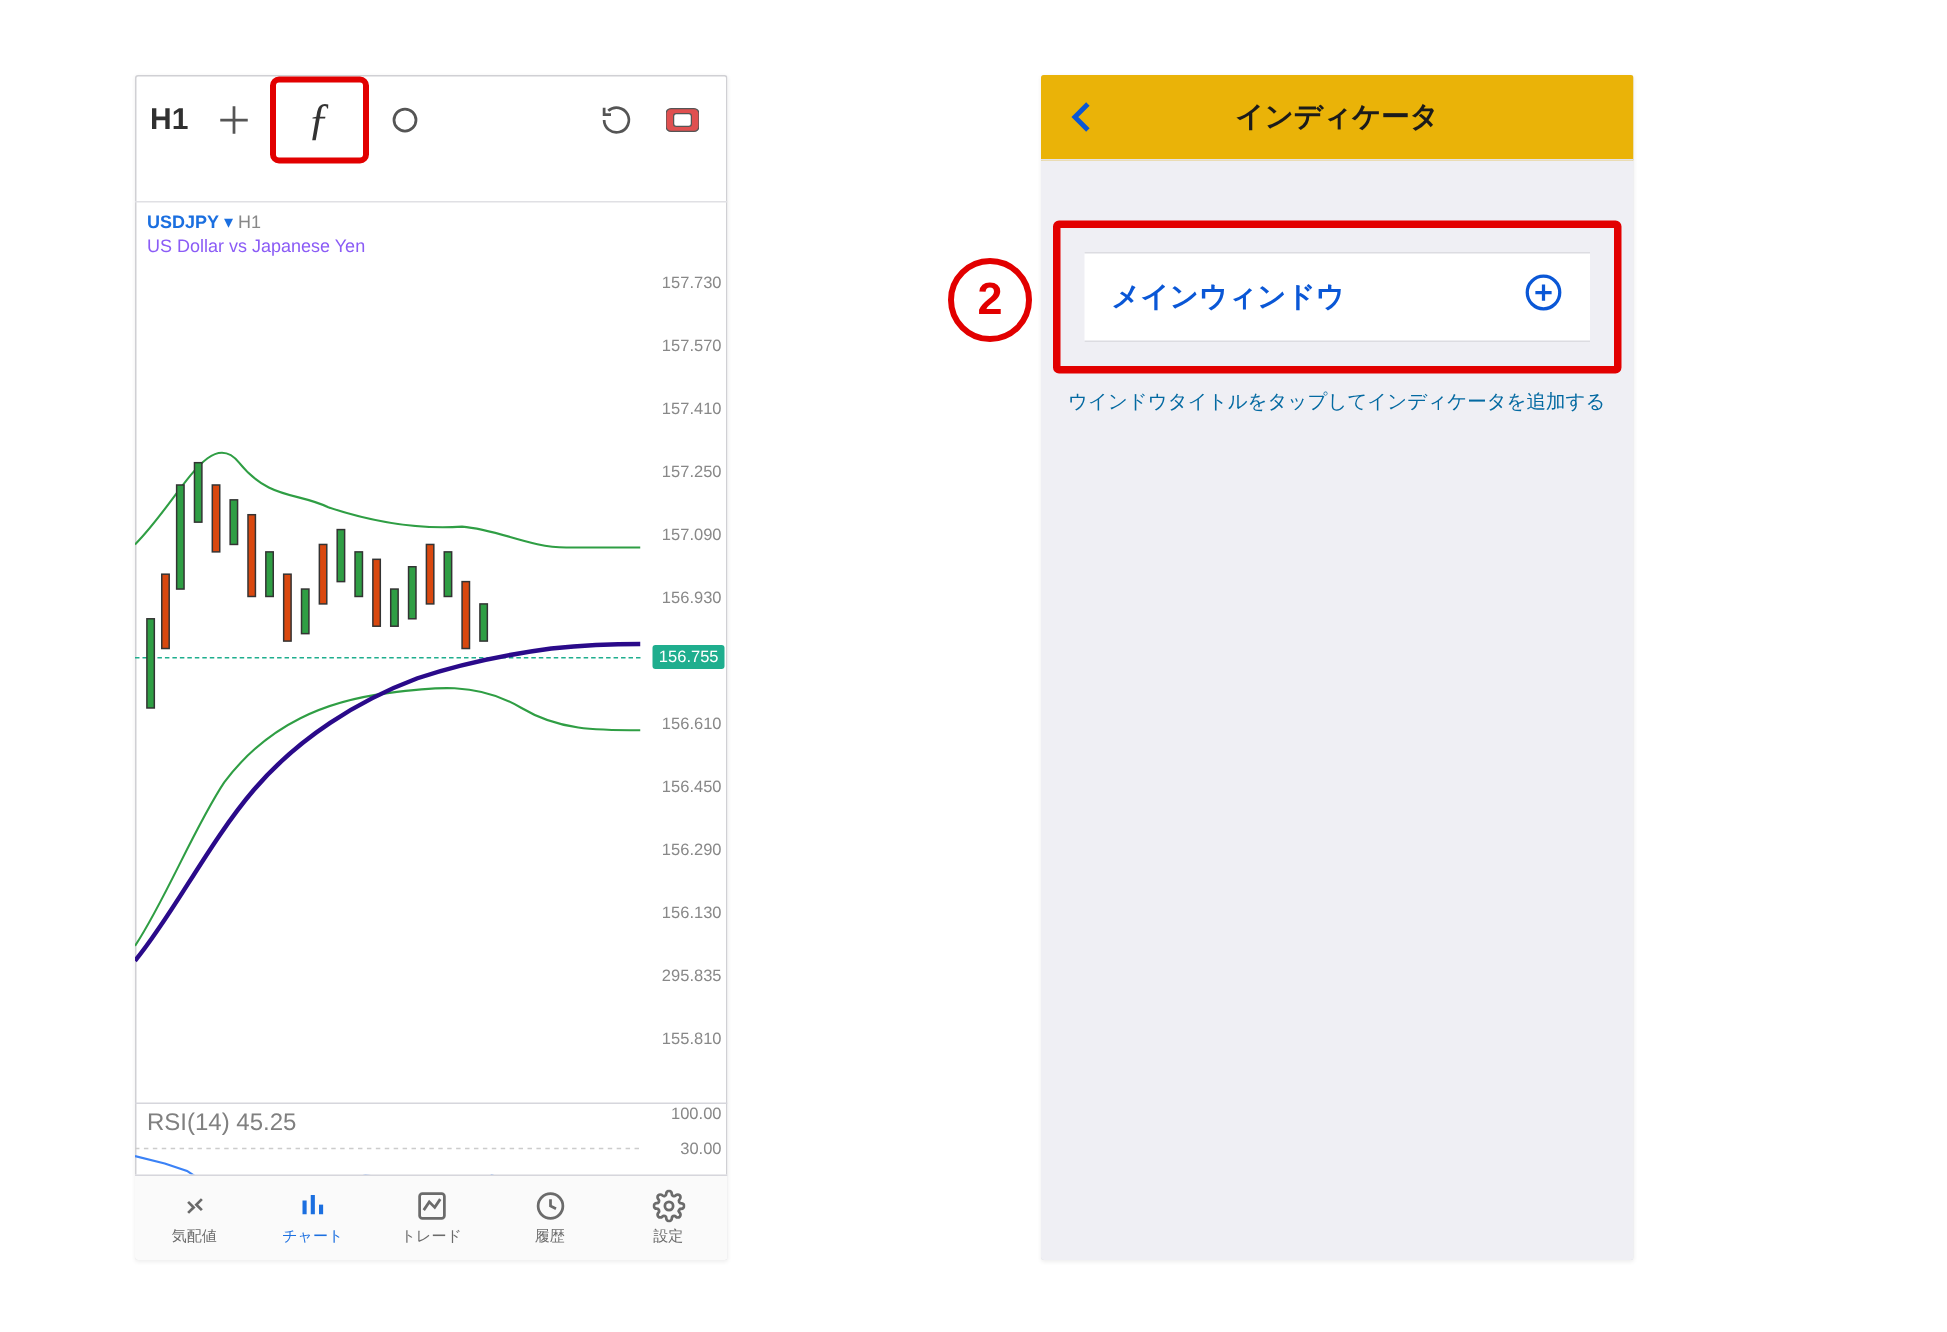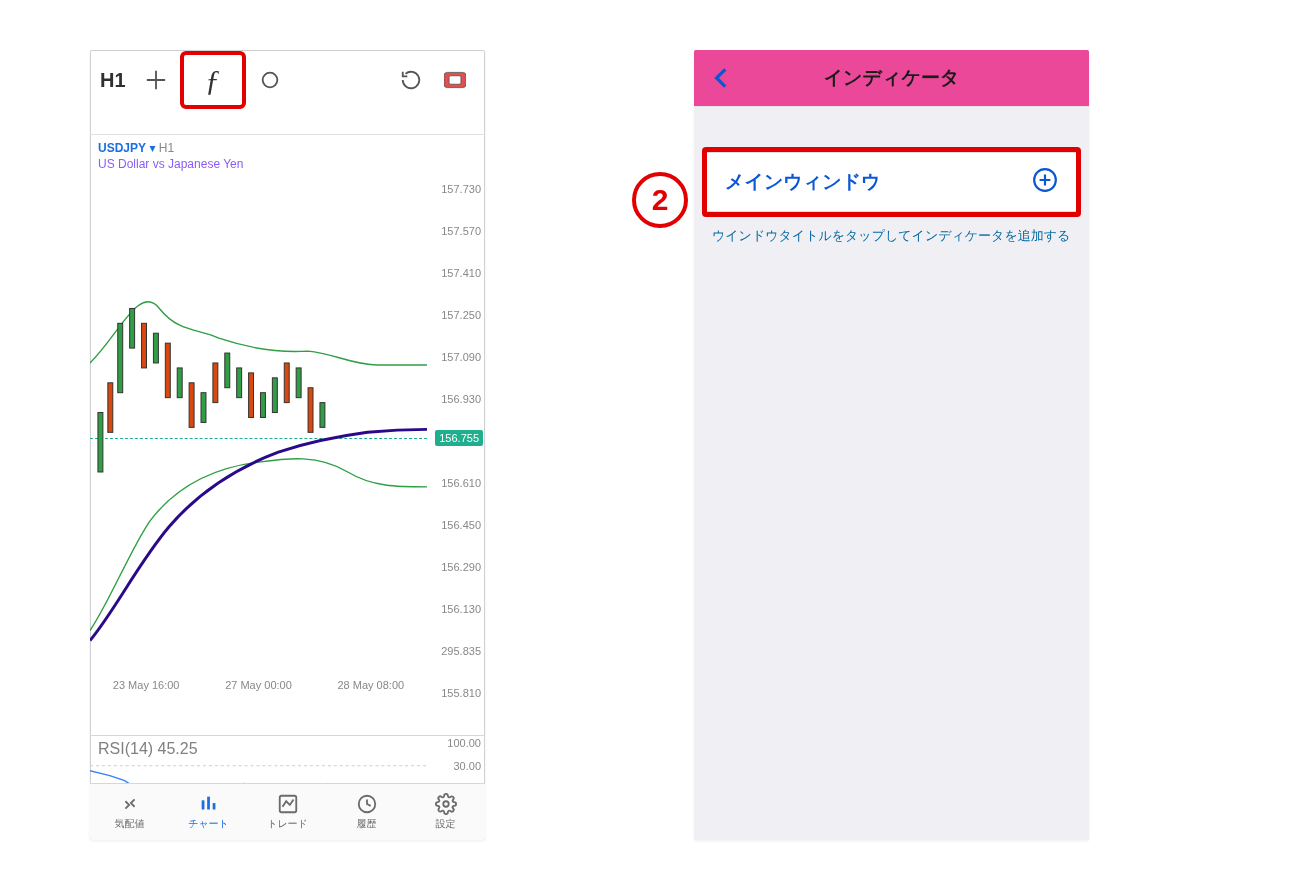--- a/index.html
+++ b/index.html
@@ -40,38 +40,38 @@
   .rsi-plot{position:absolute;left:0;right:58px;top:0;bottom:0;}
   .bottom-nav{position:absolute;left:0;right:0;bottom:0;height:56px;
               border-top:1px solid #d6d6dc;display:flex;background:#fafafa;}
   .nav-item{flex:1;display:flex;flex-direction:column;align-items:center;
             justify-content:center;gap:2px;font-size:10px;color:#6b6b6b;}
   .nav-item.active{color:#1b6fe0;}
   .nav-item svg{width:22px;height:22px;}
 
   
   .nav-header{height:56px;display:flex;align-items:center;justify-content:center;
-              position:relative;border-bottom:1px solid #e3e3e8;background:#ec4899;}
+              position:relative;border-bottom:1px solid #e3e3e8;background:#eab308;}
   .nav-title{font-size:19px;font-weight:700;color:#1b1b1b;}
   .back-btn{position:absolute;left:6px;top:0;bottom:0;width:44px;
             display:flex;align-items:center;justify-content:center;color:#0a57d6;}
   .right-body{background:#efeff4;height:calc(100% - 56px);padding-top:40px;}
   .main-row{background:#fff;border-top:1px solid #dcdce1;border-bottom:1px solid #dcdce1;
             height:58px;display:flex;align-items:center;justify-content:space-between;
             padding:0 18px;color:#0a57d6;font-size:19px;font-weight:600;}
   .plus-circle{color:#0a57d6;}
   .main-row-wrap{margin:0 8px;}
   .hint{padding:10px 18px 0 18px;font-size:13px;color:#0369a1;}
 
   
   .step{position:absolute;width:48px;height:48px;border:4px solid #e20000;border-radius:50%;
         color:#e20000;font-size:30px;font-weight:700;
         display:flex;align-items:center;justify-content:center;background:transparent;}
   
-  .row-highlight{border:5px solid #e20000;border-radius:4px;padding:0;}
+  .row-highlight{border:5px solid #e20000;border-radius:4px;padding:16px;}
 </style>
 </head>
 <body>
 
 <div class="stage">
 
   <div class="step" style="left:185px;top:58px">1</div>
 
   <div class="phone phone-left">
     <div class="topbar">
@@ -214,25 +214,20 @@
       <span class="rsi-y" style="top:67%">30.00</span>
       <span class="rsi-y" style="top:92%">0.00</span>
       <svg class="rsi-plot" viewBox="0 0 340 90" preserveAspectRatio="none">
         <line x1="0" y1="30" x2="340" y2="30" stroke="#ccc" stroke-dasharray="3 3"></line>
         <line x1="0" y1="60" x2="340" y2="60" stroke="#ccc" stroke-dasharray="3 3"></line>
         <path d="M0 35 L20 40 L35 45 L50 55 L65 58 L80 50 L95 53 L110 56 L125 60
                  L140 52 L155 48 L170 50 L185 53 L200 58 L215 60 L230 54 L240 48 L250 52" fill="none" stroke="#3b82f6" stroke-width="1.5"></path>
       </svg>
     </div>
 
-    <div class="x-axis" style="position:absolute;left:0;right:58px;bottom:146px;height:18px;">
-      <span>23 May 16:00</span>
-      <span>27 May 00:00</span>
-      <span>28 May 08:00</span>
-    </div>
 
     <div class="bottom-nav">
       <div class="nav-item">
         <svg viewBox="0 0 24 24" fill="none" stroke="currentColor" stroke-width="2">
           <polyline points="7 17 11 13 7 9"></polyline>
             <polyline points="17 7 13 11 17 15"></polyline>
           </svg>
         <span>気配値</span>
       </div>
       <div class="nav-item active">

